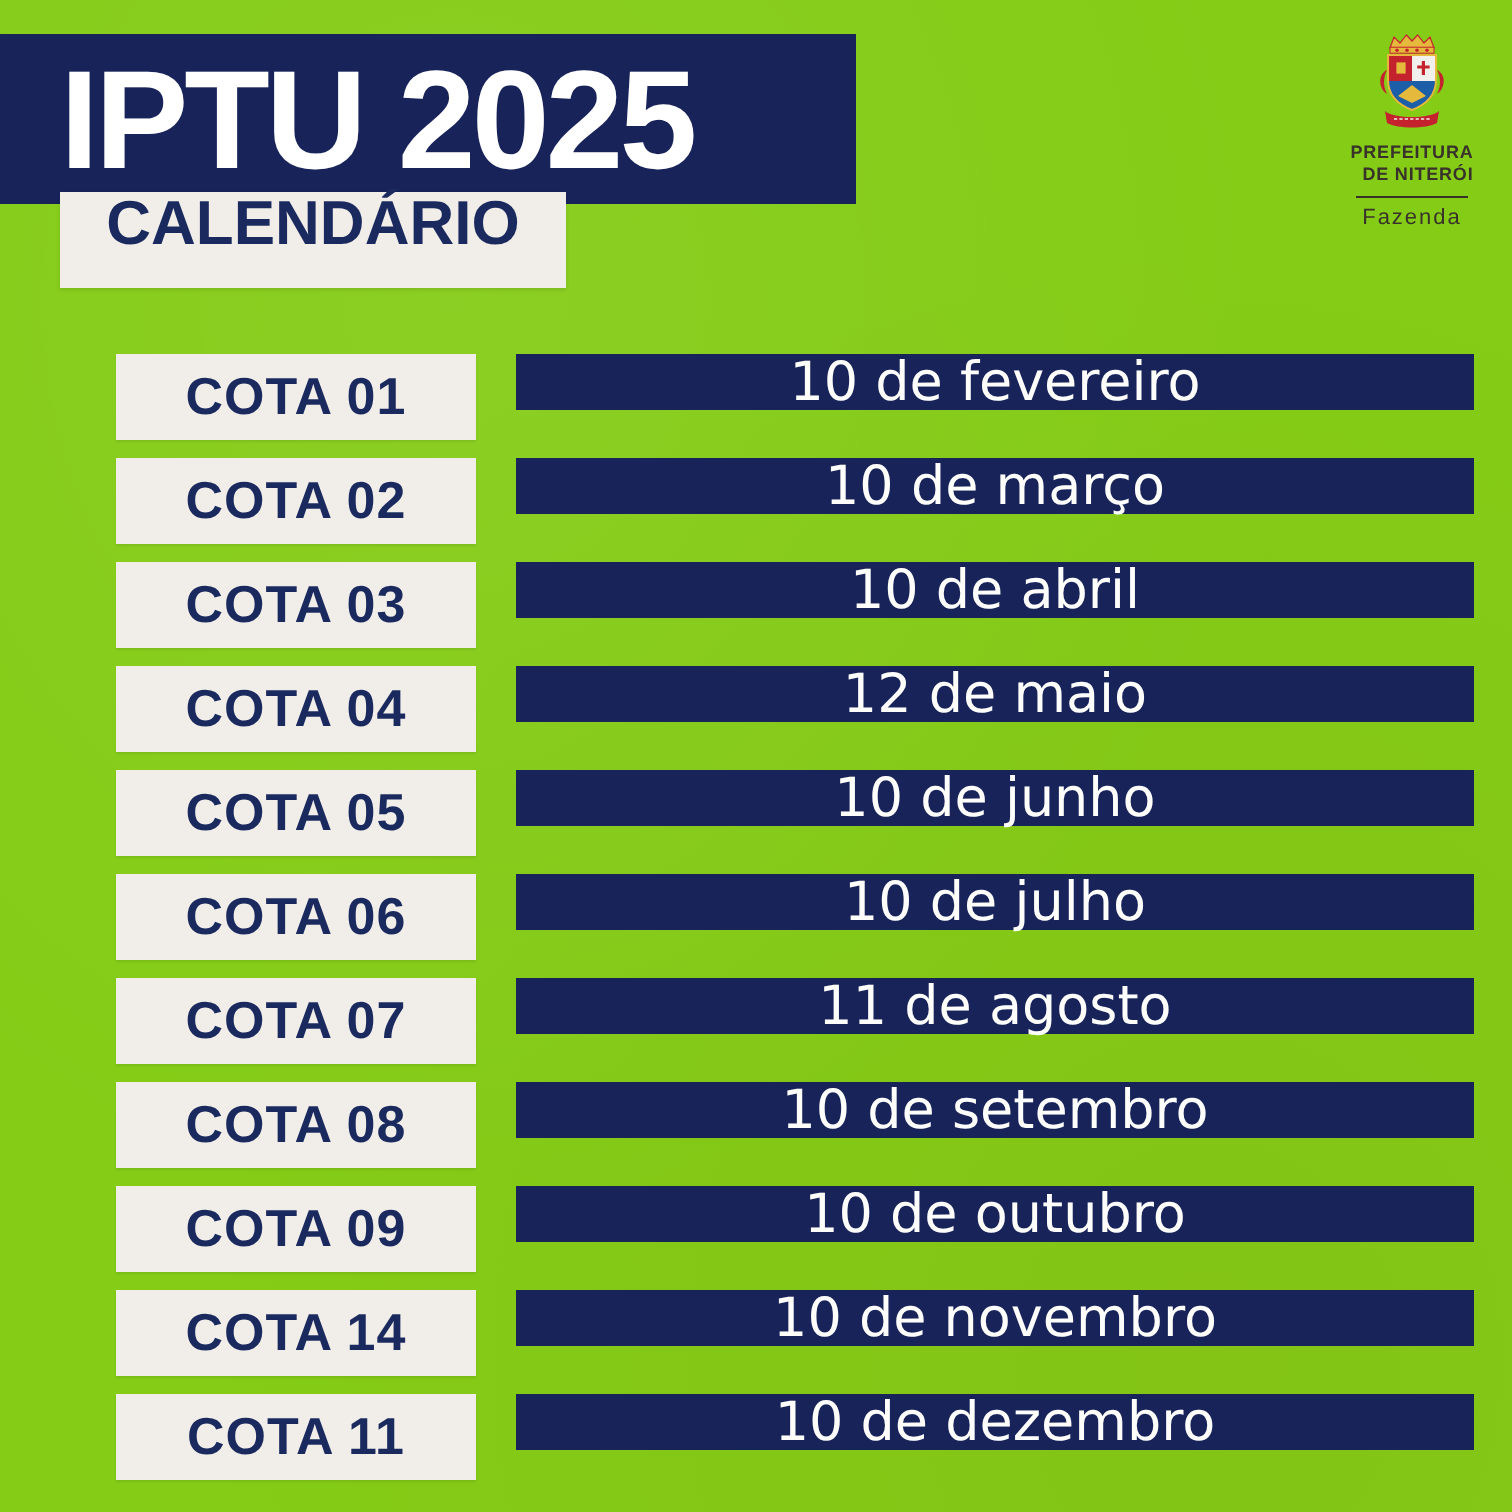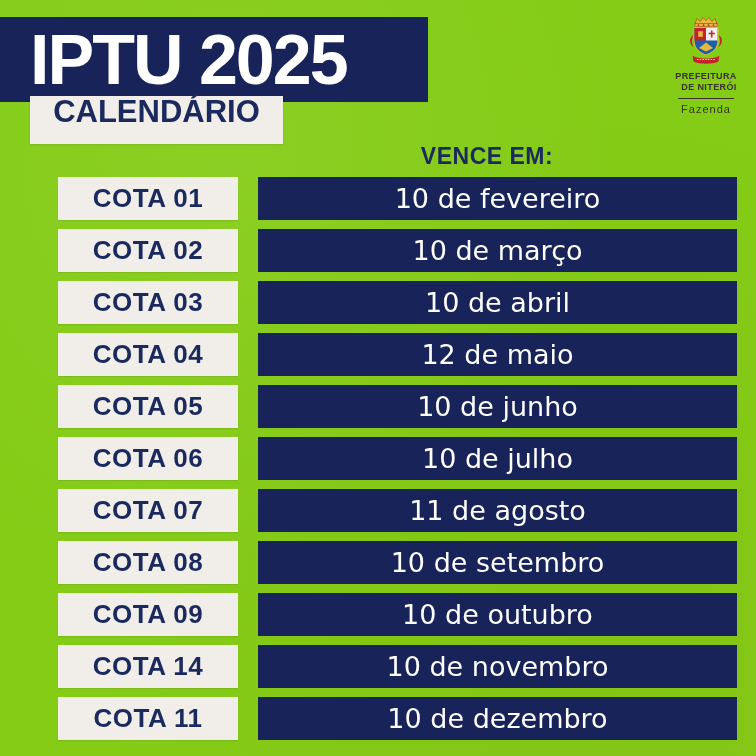--- a/index.html
+++ b/index.html
@@ -93,21 +93,21 @@
   }
   .cota-box .cota-text {
     color: #1B2A5E;
     font-size: 26px;
     font-weight: bold;
     letter-spacing: 0.5px;
     white-space: nowrap;
   }
   .date-bar {
     margin-left: 20px;
-    width: 479px; height: 43px;
+    width: 479px; height: 28px;
     background: #18235A;
     display: flex; align-items: center; justify-content: center;
   }
   .date-bar .date-text {
     color: #FDFDFB;
     font-family: "DejaVu Sans", sans-serif;
     font-size: 27px;
     font-weight: 500;
     white-space: nowrap;
   }
@@ -149,21 +149,20 @@
 <div class="poster">
 
   <div class="title-banner">
     <span class="title-text">IPTU 2025</span>
   </div>
 
   <div class="calendario-badge">
     <span class="badge-text">CALENDÁRIO</span>
   </div>
 
-  <div class="vence-em">VENCE EM:</div>
 
   <div class="schedule-table">
   <div class="schedule-row">
     <div class="cota-box">
       <span class="cota-text">COTA 01</span>
     </div>
     <div class="date-bar">
       <span class="date-text">10 de fevereiro</span>
     </div>
   </div>

